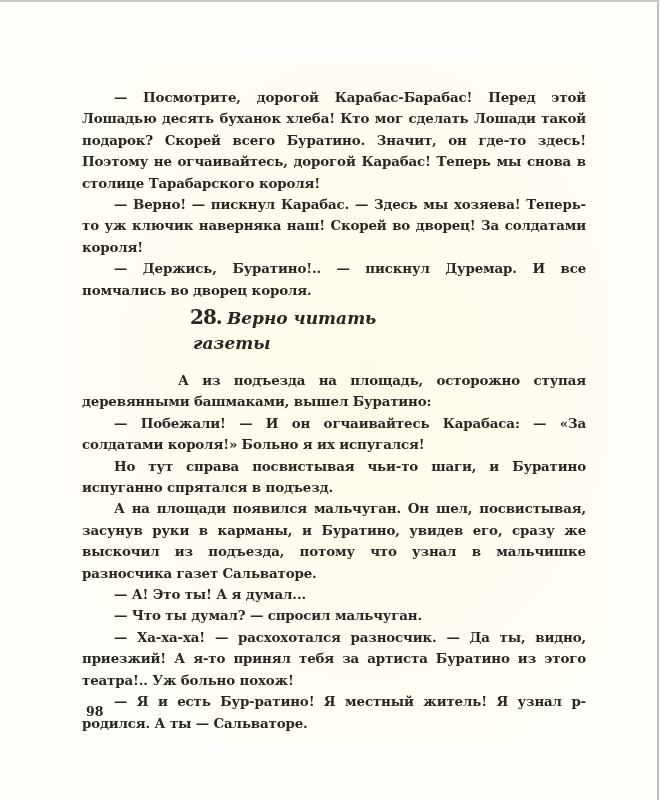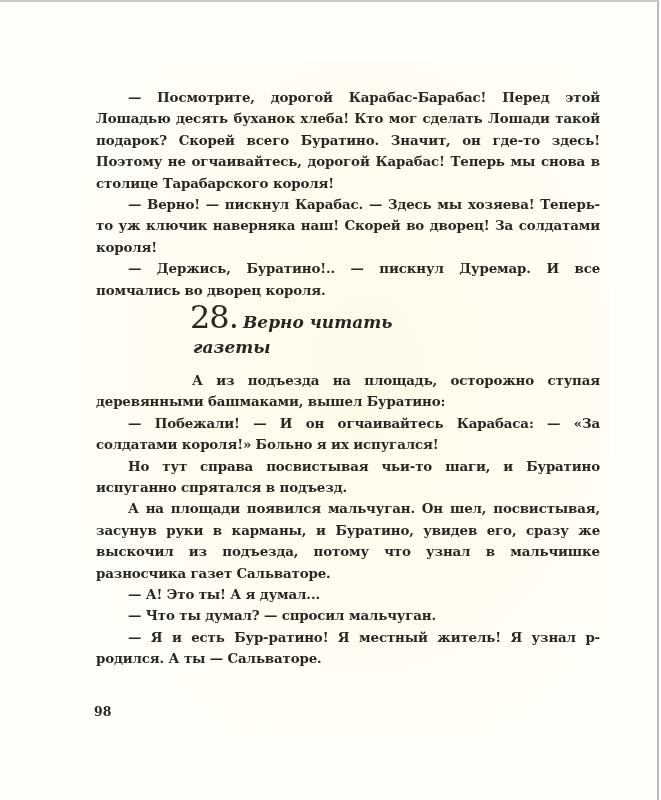--- a/index.html
+++ b/index.html
@@ -26,21 +26,21 @@
     .page {
       position: absolute;
       left: 70px;
       top: 60px;
       width: 540px;
       height: 680px;
       background: radial-gradient(ellipse at 55% 45%, #fffbea 0%, #fffdf3 55%, #fffefb 100%);
     }
     .text-block {
       position: absolute;
-      left: 96px;
+      left: 82px;
       width: 504px;
       font-family: "DejaVu Serif", serif;
       font-size: 13.4px;
       line-height: 21.4px;
       color: #2a2622;
       font-weight: bold;
       letter-spacing: -0.15px;
       text-align: justify;
     }
     .para {
@@ -51,40 +51,39 @@
     .top-block { top: 85px; }
     .chapter-block { top: 368px; }
     .chapter-heading {
       position: absolute;
       left: 190px;
       top: 302px;
       color: #2a2622;
       font-family: "DejaVu Serif", serif;
     }
     .chapter-num {
-      font-size: 32px;
-      font-weight: normal;
+      font-size: 20px;
+      font-weight: bold;
       letter-spacing: -1px;
     }
     .chapter-title-1, .chapter-title-2 {
       font-style: italic;
       font-weight: bold;
       font-size: 17px;
     }
     .chapter-line1 { display: block; line-height: 26px; }
     .chapter-line2 { display: block; padding-left: 3px; line-height: 22px; }
     .page-number {
       position: absolute;
       left: 86px;
       top: 702px;
       font-family: "DejaVu Serif", serif;
       font-weight: bold;
       font-size: 12.5px;
       color: #2a2622;
-      margin-left: 8px;
     }
   </style>
 </head>
 <body>
 
 <div class="frame">
   <div class="page"></div>
 
   <div class="text-block top-block">
     <p class="para">— Посмотрите, дорогой Карабас-Барабас! Перед этой Лошадью десять буханок хлеба! Кто мог сделать Лошади такой подарок? Скорей всего Буратино. Значит, он где-то здесь! Поэтому не огчаивайтесь, дорогой Карабас! Теперь мы снова в столице Тарабарского короля!</p>
@@ -100,17 +99,18 @@
     <span class="chapter-line2 chapter-title-2">газеты</span>
   </div>
 
   <div class="text-block chapter-block">
     <p class="para bigindent">А из подъезда на площадь, осторожно ступая деревянными башмаками, вышел Буратино:</p>
     <p class="para">— Побежали! — И он огчаивайтесь Карабаса: — «За солдатами короля!» Больно я их испугался!</p>
     <p class="para">Но тут справа посвистывая чьи-то шаги, и Буратино испуганно спрятался в подъезд.</p>
     <p class="para">А на площади появился мальчуган. Он шел, посвистывая, засунув руки в карманы, и Буратино, увидев его, сразу же выскочил из подъезда, потому что узнал в мальчишке разносчика газет Сальваторе.</p>
     <p class="para">— А! Это ты! А я думал...</p>
     <p class="para">— Что ты думал? — спросил мальчуган.</p>
+    <p class="para">— Ха-ха-ха! — расхохотался разносчик. — Да ты, видно, приезжий! А я-то принял тебя за артиста Буратино из этого театра!.. Уж больно похож!</p>
     <p class="para">— Я и есть Бур-ратино! Я местный житель! Я узнал р-родился. А ты — Сальваторе.</p>
   </div>
 
   <div class="page-number">98</div>
 </div>
 
 </body></html>

